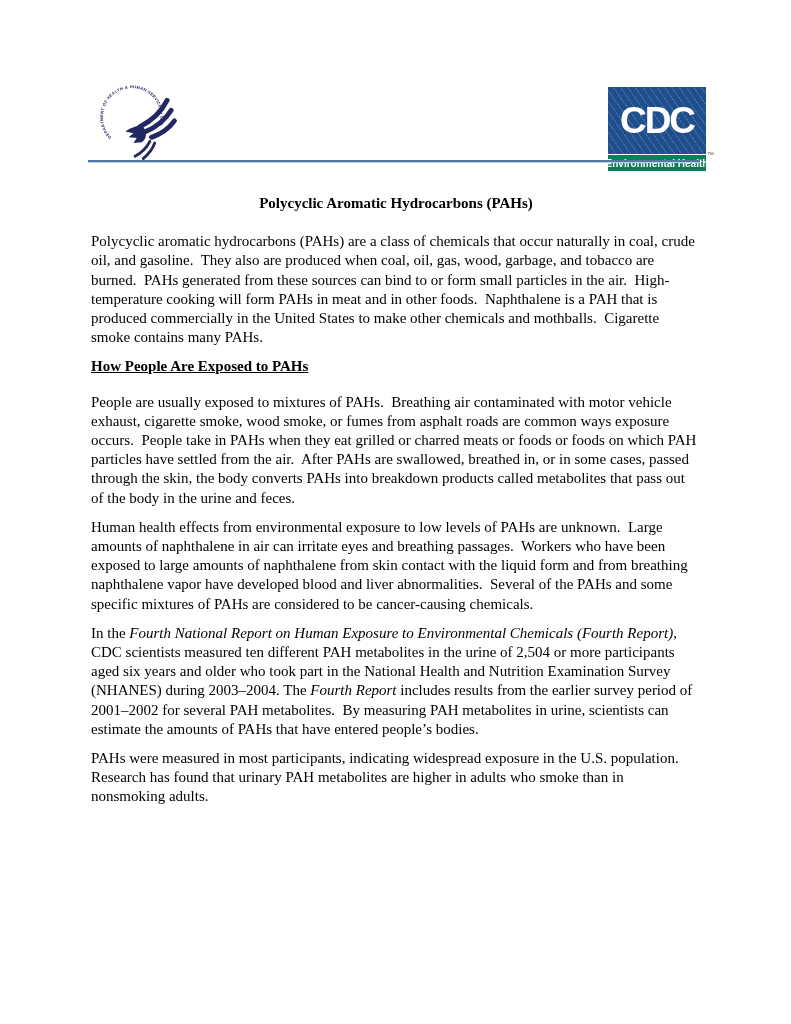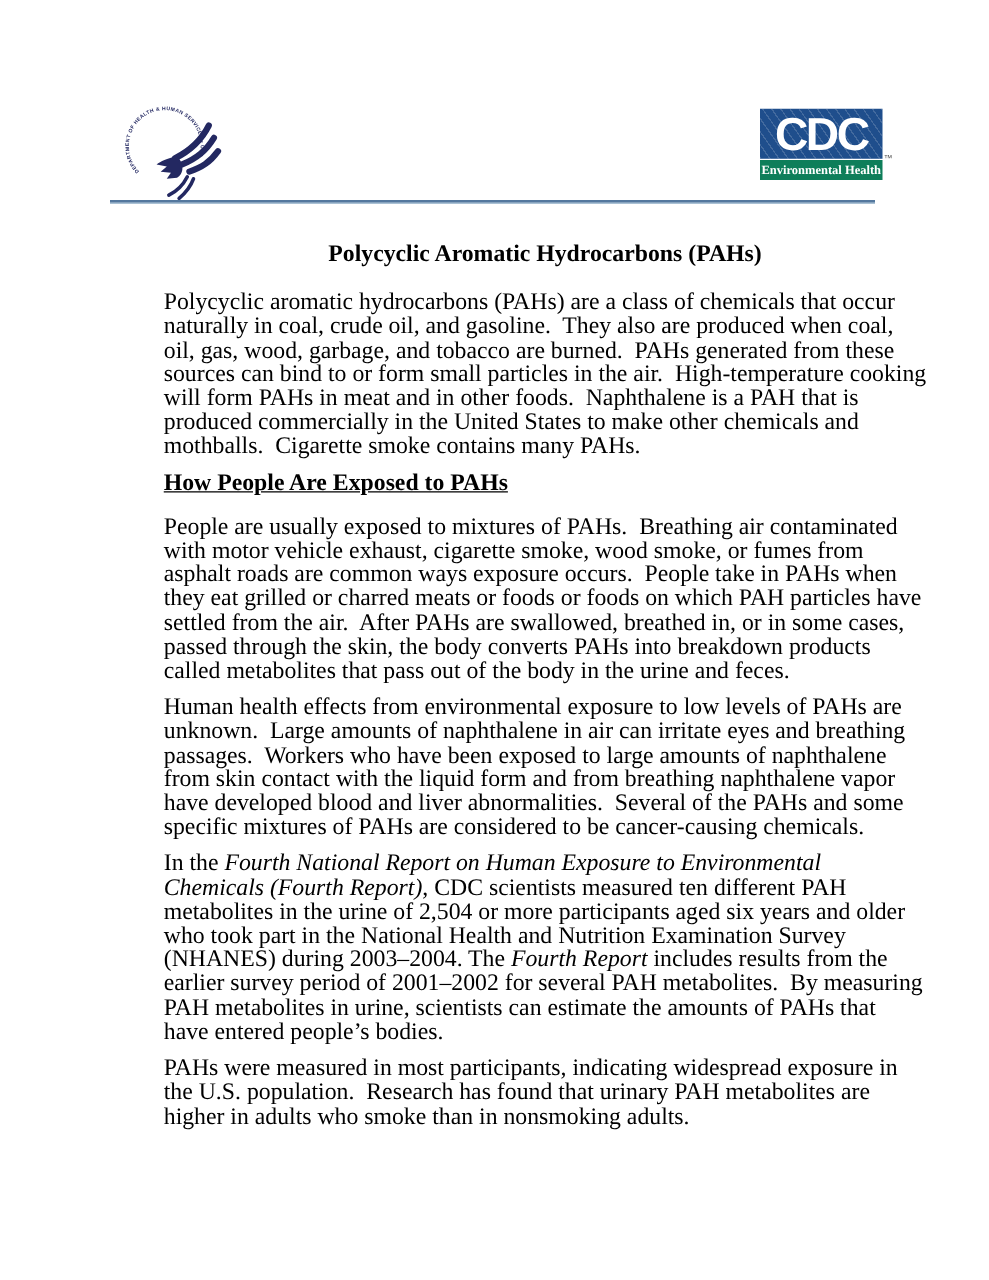--- a/index.html
+++ b/index.html
@@ -8,55 +8,55 @@
     width:791px;height:1024px;
     background:#ffffff;
     overflow:hidden;
     font-family:"Liberation Serif","DejaVu Serif",serif;
     color:#000;
   }
   
   .hhs-logo{position:absolute;left:99px;top:82px;width:82px;height:86px;}
   .cdc-logo{position:absolute;left:608px;top:87px;width:98px;}
   .cdc-box{
-    position:relative;height:40px;
+    position:relative;height:67px;
     display:flex;align-items:center;justify-content:center;
     overflow:hidden;
   }
   .cdc-box::before{
     content:"";position:absolute;inset:0;
     background:repeating-linear-gradient(55deg,rgba(255,255,255,0.16) 0 1px,transparent 1px 6px);
   }
   .cdc-text{
     position:relative;
     font-family:"Liberation Sans","DejaVu Sans",sans-serif;
     font-weight:bold;font-size:37px;line-height:1;
     color:#fff;letter-spacing:-2px;
   }
   .cdc-banner{
     margin-top:1px;height:16px;
     display:flex;align-items:center;justify-content:center;
   }
   .cdc-banner-text{
-    font-family:Liberation Serif, serif;
+    font-family:Liberation Sans, sans-serif;
     font-weight:bold;font-size:10px;color:#fff;white-space:nowrap;
   }
   .cdc-tm{
     position:absolute;right:-8px;bottom:13px;
     font-family:"Liberation Sans","DejaVu Sans",sans-serif;
     font-size:7px;color:#555;
   }
   .rule{
     position:absolute;left:88px;top:160px;width:612px;height:2px;
     border-bottom:1px solid #b9cede;
   }
   
   .doc{
     position:absolute;left:91px;top:194px;width:610px;
-    font-size:19px;line-height:19.2px;margin-left:40px;
+    font-size:15px;line-height:19.2px;
   }
   .doc-title{font-weight:bold;text-align:center;margin:0 0 19px 0;}
   .doc-heading{font-weight:bold;margin:0 0 16px 0;text-decoration:underline;}
   .doc-para{margin:0 0 10px 0;white-space:pre-wrap;}
   .doc-para .it{font-style:italic;}
 </style>
 </head>
 <body>
 
 <div class="page">

